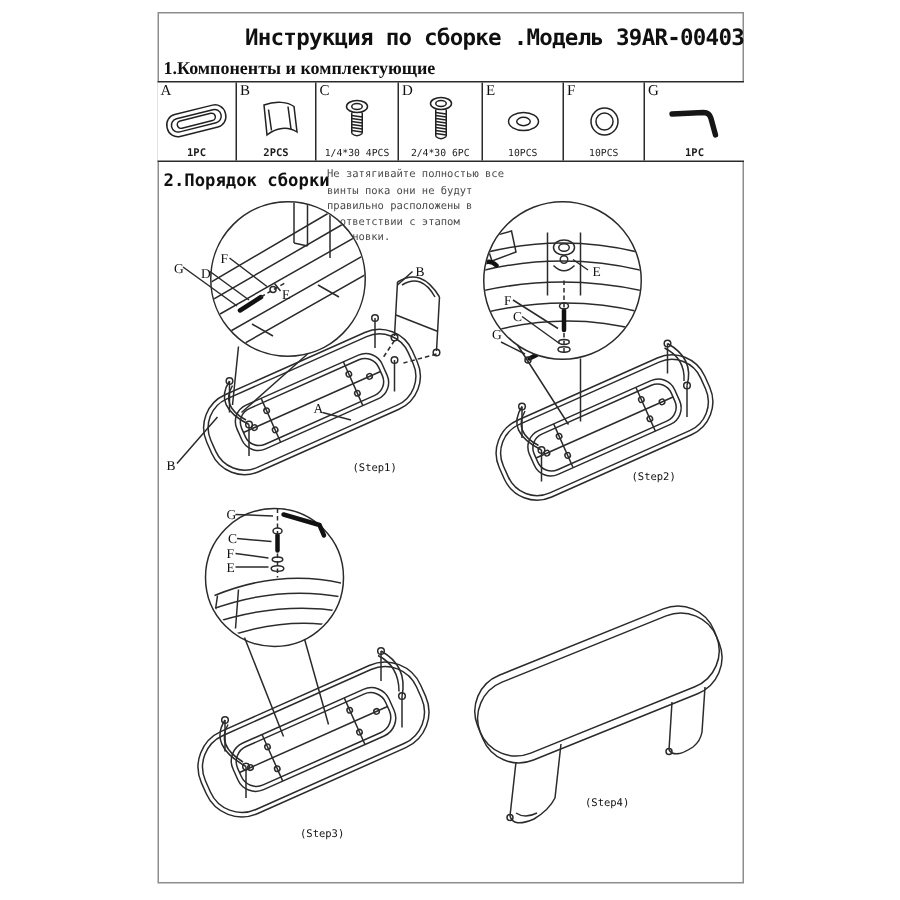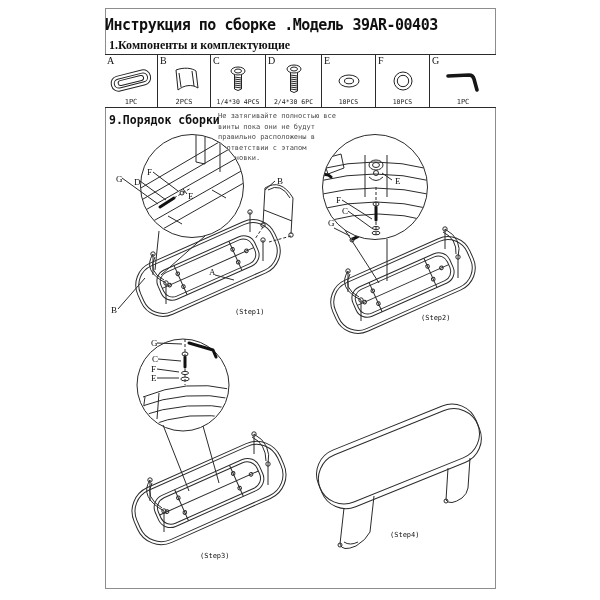--- a/index.html
+++ b/index.html
@@ -1,32 +1,32 @@
 <!DOCTYPE html>
 <html><head>
 <meta charset="utf-8">
 <style>
   html,body{margin:0;padding:0;background:#fff;}
   body{width:600px;height:600px;position:relative;font-family:"DejaVu Sans",sans-serif;overflow:hidden;}
   .abs{position:absolute;}
   .sheet-border{left:105px;top:8px;width:389px;height:579px;border:1px solid #8d8d8d;}
-  .title{left:105px;top:16px;width:391px;text-align:left;
+  .title{left:105px;top:16px;width:391px;text-align:right;
          font:bold 15px "DejaVu Sans Mono",monospace;letter-spacing:-0.5px;color:#101010;white-space:nowrap;}
   .h1{left:109px;top:38px;font:bold 12px "Liberation Serif",serif;color:#101010;text-align:right;}
   .h2{left:109px;top:113px;font:bold 11.5px "DejaVu Sans Mono",monospace;color:#101010;}
   .note{left:218px;top:111px;width:126px;font:7px "DejaVu Sans Mono",monospace;color:#4a4a4a;line-height:1.5;}
   .ptable{left:105px;top:54px;width:391px;height:54px;display:flex;box-sizing:border-box;
           border-top:1px solid #2b2b2b;border-bottom:1px solid #2b2b2b;background:#fff;}
   .pcell{position:relative;border-right:1px solid #2b2b2b;box-sizing:border-box;
          display:flex;align-items:center;justify-content:center;}
   .pcell:last-child{border-right:none;}
   .pletter{position:absolute;left:2px;top:0;font:10px "Liberation Serif",serif;color:#101010;}
   .pqty{position:absolute;bottom:1px;left:0;width:100%;text-align:center;
         font:6.5px "DejaVu Sans Mono",monospace;color:#1c1c1c;white-space:nowrap;}
-  .pqty.b{font-weight:normal;font-size:7px;}
+  .pqty.b{font-weight:bold;font-size:7px;}
   .picon *{stroke:#222;fill:none;stroke-width:1;}
   .picon .dk{stroke:#161616;stroke-width:3.6;stroke-linecap:round;}
   .diagram{position:absolute;}
   .diagram path,.diagram rect,.diagram circle,.diagram ellipse{stroke:#2b2b2b;stroke-width:1;fill:none;}
   .diagram .wh{fill:#fff;}
   .diagram .dk{stroke:#111;stroke-width:3;stroke-linecap:round;}
   .diagram .dash{stroke-dasharray:3 2;}
   .diagram text{stroke:none;fill:#101010;}
   .callout{font:9px "Liberation Serif",serif;}
   .slabel{font:7px "DejaVu Sans Mono",monospace;fill:#222;}
@@ -100,21 +100,21 @@
   </div>
   <div class="pcell" style="flex:1">
     <span class="pletter">G</span>
     <svg class="picon" width="42" height="30" viewBox="0 0 42 30">
       <path class="dk" d="M6 10 L27 9 Q31 9 32 13 L35 24"></path>
     </svg>
     <span class="pqty b">1PC</span>
   </div>
 </div>
 
-<div class="abs h2">9.Порядок сборки</div>
+<div class="abs h2">2.Порядок сборки</div>
 <div class="abs note">Не затягивайте полностью все винты пока они не будут правильно расположены в соответствии с этапом установки.</div>
 
 <svg class="diagram" style="left:108px;top:128px" width="196" height="200" viewBox="0 0 196 200">
   <defs>
       <clipPath id="c1">
         <circle cx="84" cy="58" r="51"></circle>
       </clipPath>
     </defs>
   <g>
     <g transform="rotate(-24 100 140)">

